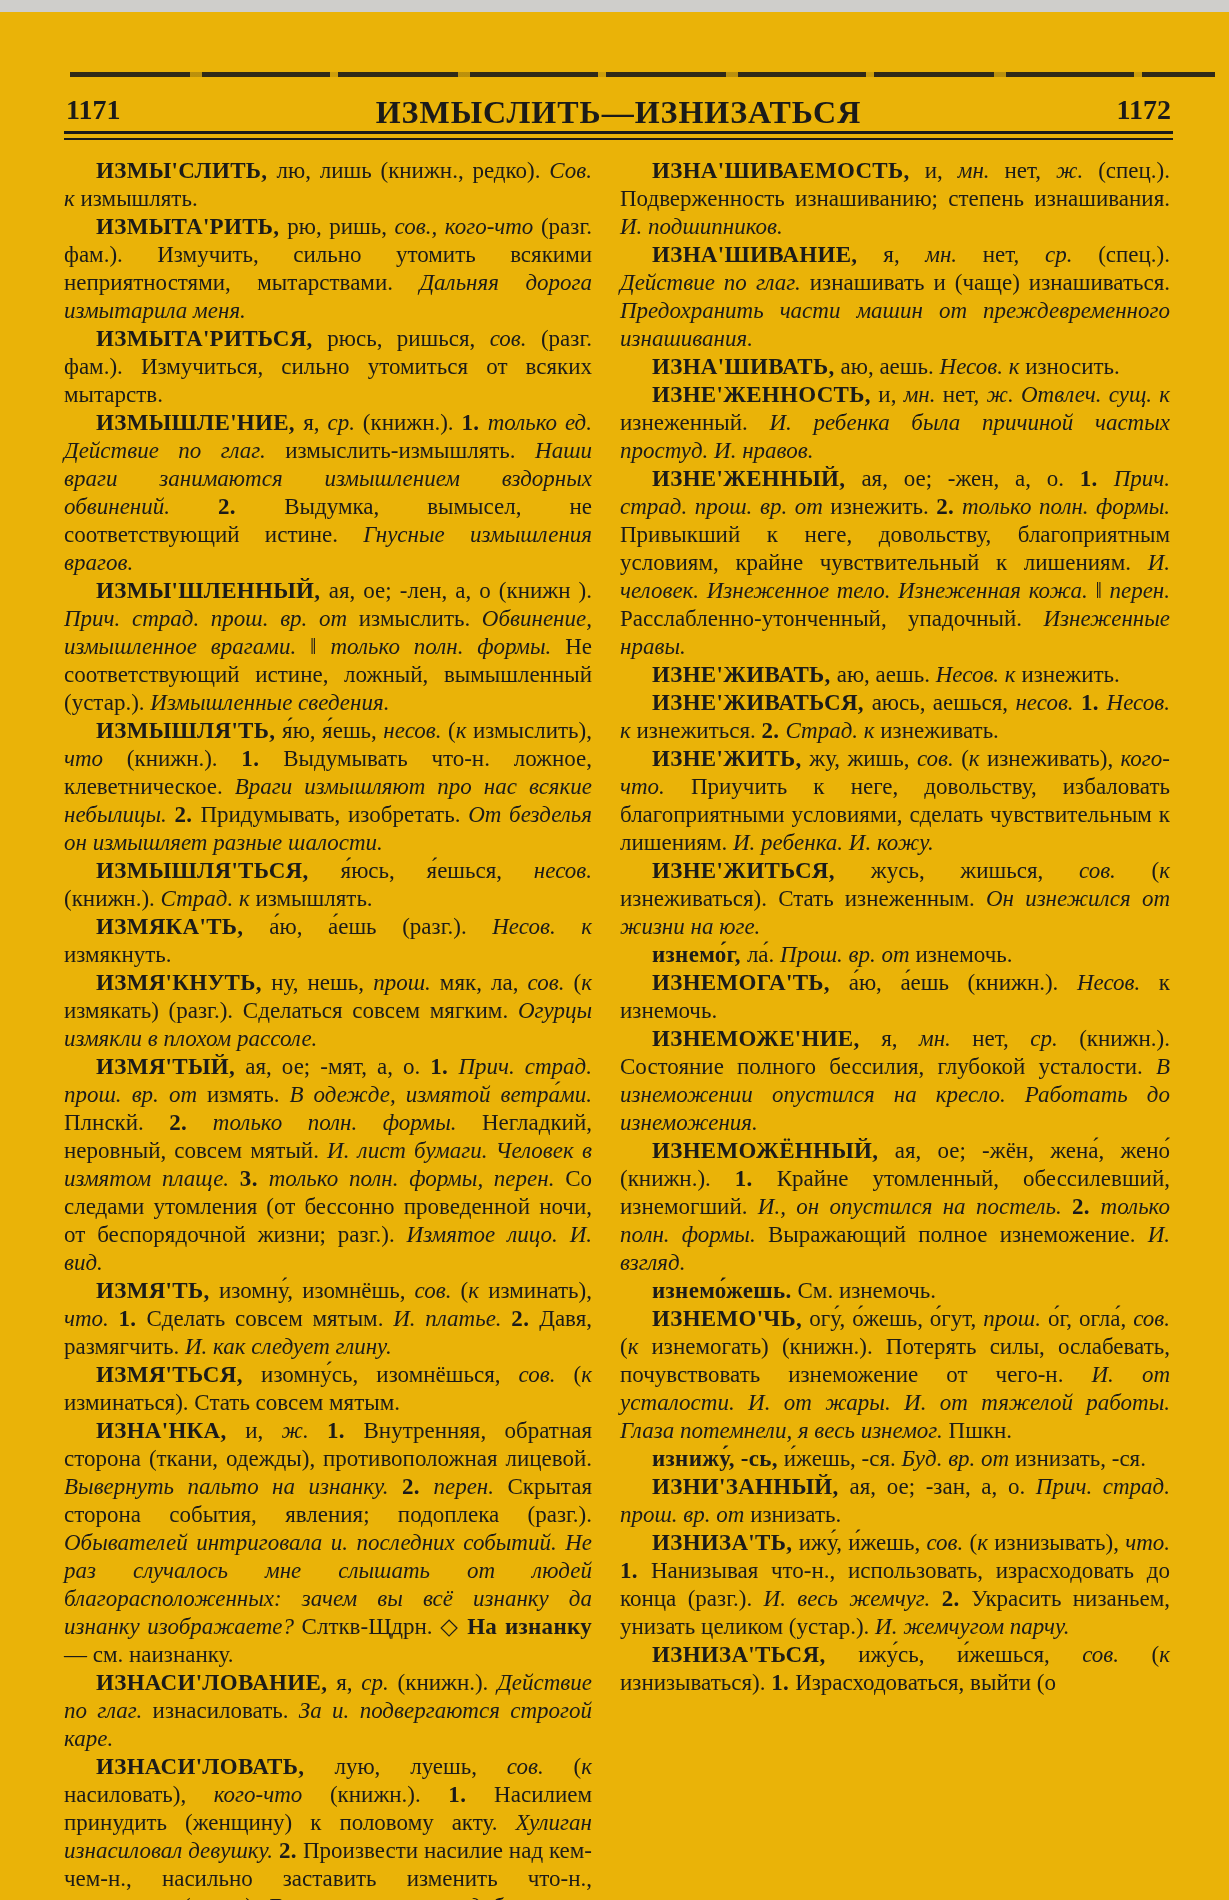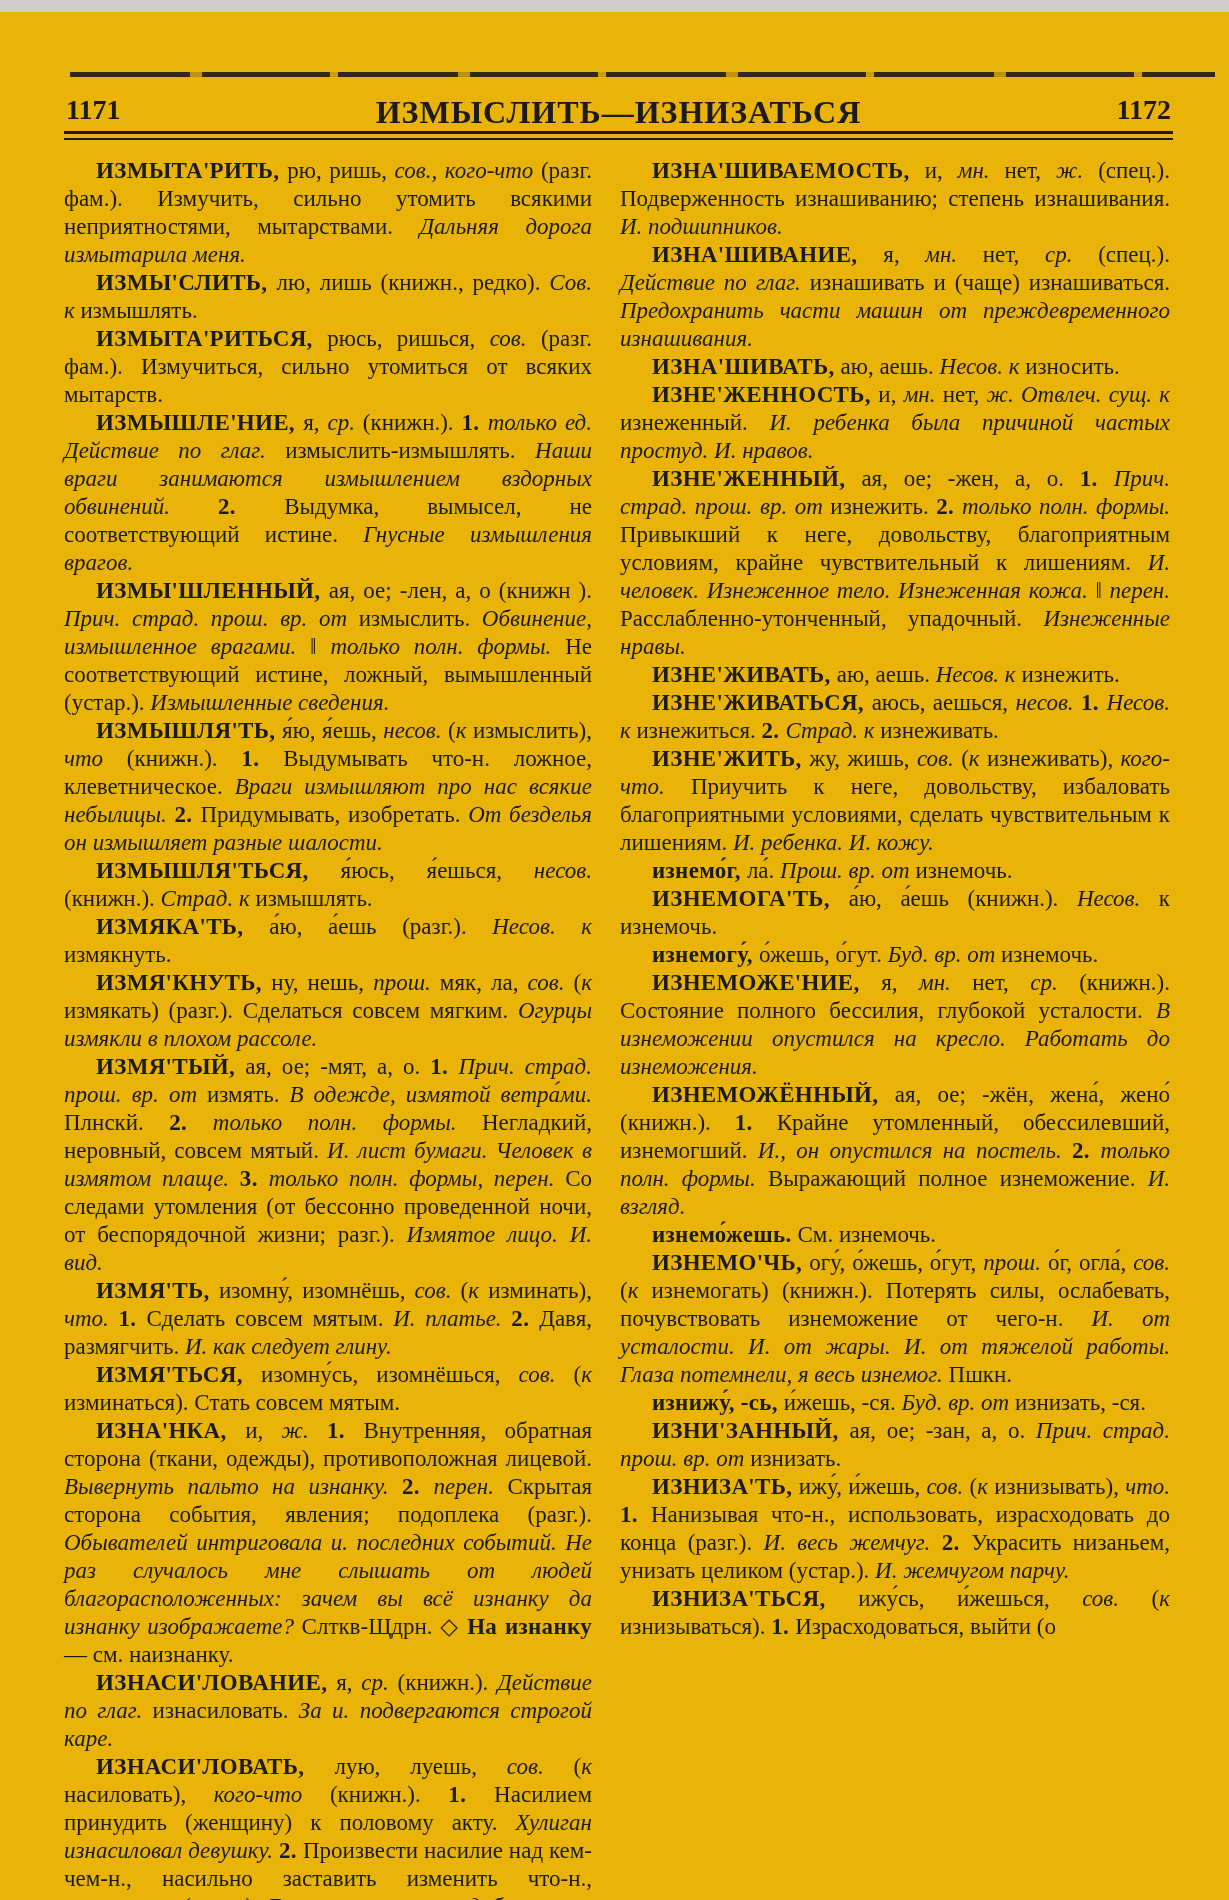--- a/index.html
+++ b/index.html
@@ -64,22 +64,22 @@
 
   <div class="header-row">
     <span class="page-num">1171</span>
     <span class="running-head">ИЗМЫСЛИТЬ—ИЗНИЗАТЬСЯ</span>
     <span class="page-num">1172</span>
   </div>
 
   <div class="header-rule"></div>
 
   <div class="column column-left">
+      <p class="entry"><span class="seg-b">ИЗМЫ'СЛИТЬ, </span><span class="seg-n">лю, лишь (книжн., редко). </span><span class="seg-i">Сов. к </span><span class="seg-n">измышлять.</span></p>
       <p class="entry"><span class="seg-b">ИЗМЫТА'РИТЬ, </span><span class="seg-n">рю, ришь, </span><span class="seg-i">сов., кого-что </span><span class="seg-n">(разг. фам.). Измучить, сильно утомить всякими неприятностями, мытарствами. </span><span class="seg-i">Дальняя дорога измытарила меня.</span></p>
-      <p class="entry"><span class="seg-b">ИЗМЫ'СЛИТЬ, </span><span class="seg-n">лю, лишь (книжн., редко). </span><span class="seg-i">Сов. к </span><span class="seg-n">измышлять.</span></p>
       <p class="entry"><span class="seg-b">ИЗМЫТА'РИТЬСЯ, </span><span class="seg-n">рюсь, ришься, </span><span class="seg-i">сов. </span><span class="seg-n">(разг. фам.). Измучиться, сильно утомиться от всяких мытарств.</span></p>
       <p class="entry"><span class="seg-b">ИЗМЫШЛЕ'НИЕ, </span><span class="seg-n">я, </span><span class="seg-i">ср. </span><span class="seg-n">(книжн.). </span><span class="seg-b">1. </span><span class="seg-i">только ед. Действие по глаг. </span><span class="seg-n">измыслить-измышлять. </span><span class="seg-i">Наши враги занимаются измышлением вздорных обвинений. </span><span class="seg-b">2. </span><span class="seg-n">Выдумка, вымысел, не соответствующий истине. </span><span class="seg-i">Гнусные измышления врагов.</span></p>
       <p class="entry"><span class="seg-b">ИЗМЫ'ШЛЕННЫЙ, </span><span class="seg-n">ая, ое; -лен, а, о (книжн ). </span><span class="seg-i">Прич. страд. прош. вр. от </span><span class="seg-n">измыслить. </span><span class="seg-i">Обвинение, измышленное врагами. </span><span class="seg-n">‖ </span><span class="seg-i">только полн. формы. </span><span class="seg-n">Не соответствующий истине, ложный, вымышленный (устар.). </span><span class="seg-i">Измышленные сведения.</span></p>
       <p class="entry"><span class="seg-b">ИЗМЫШЛЯ'ТЬ, </span><span class="seg-n">я́ю, я́ешь, </span><span class="seg-i">несов. </span><span class="seg-n">(</span><span class="seg-i">к </span><span class="seg-n">измыслить), </span><span class="seg-i">что </span><span class="seg-n">(книжн.). </span><span class="seg-b">1. </span><span class="seg-n">Выдумывать что-н. ложное, клеветническое. </span><span class="seg-i">Враги измышляют про нас всякие небылицы. </span><span class="seg-b">2. </span><span class="seg-n">Придумывать, изобретать. </span><span class="seg-i">От безделья он измышляет разные шалости.</span></p>
       <p class="entry"><span class="seg-b">ИЗМЫШЛЯ'ТЬСЯ, </span><span class="seg-n">я́юсь, я́ешься, </span><span class="seg-i">несов. </span><span class="seg-n">(книжн.). </span><span class="seg-i">Страд. к </span><span class="seg-n">измышлять.</span></p>
       <p class="entry"><span class="seg-b">ИЗМЯКА'ТЬ, </span><span class="seg-n">а́ю, а́ешь (разг.). </span><span class="seg-i">Несов. к </span><span class="seg-n">измякнуть.</span></p>
       <p class="entry"><span class="seg-b">ИЗМЯ'КНУТЬ, </span><span class="seg-n">ну, нешь, </span><span class="seg-i">прош. </span><span class="seg-n">мяк, ла, </span><span class="seg-i">сов. </span><span class="seg-n">(</span><span class="seg-i">к </span><span class="seg-n">измякать) (разг.). Сделаться совсем мягким. </span><span class="seg-i">Огурцы измякли в плохом рассоле.</span></p>
       <p class="entry"><span class="seg-b">ИЗМЯ'ТЫЙ, </span><span class="seg-n">ая, ое; -мят, а, о. </span><span class="seg-b">1. </span><span class="seg-i">Прич. страд. прош. вр. от </span><span class="seg-n">измять. </span><span class="seg-i">В одежде, измятой ветра́ми. </span><span class="seg-n">Плнскй. </span><span class="seg-b">2. </span><span class="seg-i">только полн. формы. </span><span class="seg-n">Негладкий, неровный, совсем мятый. </span><span class="seg-i">И. лист бумаги. Человек в измятом плаще. </span><span class="seg-b">3. </span><span class="seg-i">только полн. формы, перен. </span><span class="seg-n">Со следами утомления (от бессонно проведенной ночи, от беспорядочной жизни; разг.). </span><span class="seg-i">Измятое лицо. И. вид.</span></p>
       <p class="entry"><span class="seg-b">ИЗМЯ'ТЬ, </span><span class="seg-n">изомну́, изомнёшь, </span><span class="seg-i">сов. </span><span class="seg-n">(</span><span class="seg-i">к </span><span class="seg-n">изминать), </span><span class="seg-i">что. </span><span class="seg-b">1. </span><span class="seg-n">Сделать совсем мятым. </span><span class="seg-i">И. платье. </span><span class="seg-b">2. </span><span class="seg-n">Давя, размягчить. </span><span class="seg-i">И. как следует глину.</span></p>
       <p class="entry"><span class="seg-b">ИЗМЯ'ТЬСЯ, </span><span class="seg-n">изомну́сь, изомнёшься, </span><span class="seg-i">сов. </span><span class="seg-n">(</span><span class="seg-i">к </span><span class="seg-n">изминаться). Стать совсем мятым.</span></p>
@@ -89,23 +89,23 @@
     </div>
   <div class="column column-right">
       <p class="entry"><span class="seg-b">ИЗНА'ШИВАЕМОСТЬ, </span><span class="seg-n">и, </span><span class="seg-i">мн. </span><span class="seg-n">нет, </span><span class="seg-i">ж. </span><span class="seg-n">(спец.). Подверженность изнашиванию; степень изнашивания. </span><span class="seg-i">И. подшипников.</span></p>
       <p class="entry"><span class="seg-b">ИЗНА'ШИВАНИЕ, </span><span class="seg-n">я, </span><span class="seg-i">мн. </span><span class="seg-n">нет, </span><span class="seg-i">ср. </span><span class="seg-n">(спец.). </span><span class="seg-i">Действие по глаг. </span><span class="seg-n">изнашивать и (чаще) изнашиваться. </span><span class="seg-i">Предохранить части машин от преждевременного изнашивания.</span></p>
       <p class="entry"><span class="seg-b">ИЗНА'ШИВАТЬ, </span><span class="seg-n">аю, аешь. </span><span class="seg-i">Несов. к </span><span class="seg-n">износить.</span></p>
       <p class="entry"><span class="seg-b">ИЗНЕ'ЖЕННОСТЬ, </span><span class="seg-n">и, </span><span class="seg-i">мн. </span><span class="seg-n">нет, </span><span class="seg-i">ж. Отвлеч. сущ. к </span><span class="seg-n">изнеженный. </span><span class="seg-i">И. ребенка была причиной частых простуд. И. нравов.</span></p>
       <p class="entry"><span class="seg-b">ИЗНЕ'ЖЕННЫЙ, </span><span class="seg-n">ая, ое; -жен, а, о. </span><span class="seg-b">1. </span><span class="seg-i">Прич. страд. прош. вр. от </span><span class="seg-n">изнежить. </span><span class="seg-b">2. </span><span class="seg-i">только полн. формы. </span><span class="seg-n">Привыкший к неге, довольству, благоприятным условиям, крайне чувствительный к лишениям. </span><span class="seg-i">И. человек. Изнеженное тело. Изнеженная кожа. </span><span class="seg-n">‖ </span><span class="seg-i">перен. </span><span class="seg-n">Расслабленно-утонченный, упадочный. </span><span class="seg-i">Изнеженные нравы.</span></p>
       <p class="entry"><span class="seg-b">ИЗНЕ'ЖИВАТЬ, </span><span class="seg-n">аю, аешь. </span><span class="seg-i">Несов. к </span><span class="seg-n">изнежить.</span></p>
       <p class="entry"><span class="seg-b">ИЗНЕ'ЖИВАТЬСЯ, </span><span class="seg-n">аюсь, аешься, </span><span class="seg-i">несов. </span><span class="seg-b">1. </span><span class="seg-i">Несов. к </span><span class="seg-n">изнежиться. </span><span class="seg-b">2. </span><span class="seg-i">Страд. к </span><span class="seg-n">изнеживать.</span></p>
       <p class="entry"><span class="seg-b">ИЗНЕ'ЖИТЬ, </span><span class="seg-n">жу, жишь, </span><span class="seg-i">сов. </span><span class="seg-n">(</span><span class="seg-i">к </span><span class="seg-n">изнеживать), </span><span class="seg-i">кого-что. </span><span class="seg-n">Приучить к неге, довольству, избаловать благоприятными условиями, сделать чувствительным к лишениям. </span><span class="seg-i">И. ребенка. И. кожу.</span></p>
+      <p class="entry"><span class="seg-b">ИЗНЕ'ЖИТЬСЯ, </span><span class="seg-n">жусь, жишься, </span><span class="seg-i">сов. </span><span class="seg-n">(</span><span class="seg-i">к </span><span class="seg-n">изнеживаться). Стать изнеженным. </span><span class="seg-i">Он изнежился от жизни на юге.</span></p>
       <p class="entry"><span class="seg-b">изнемо́г, </span><span class="seg-n">ла́. </span><span class="seg-i">Прош. вр. от </span><span class="seg-n">изнемочь.</span></p>
       <p class="entry"><span class="seg-b">ИЗНЕМОГА'ТЬ, </span><span class="seg-n">а́ю, а́ешь (книжн.). </span><span class="seg-i">Несов. </span><span class="seg-n">к изнемочь.</span></p>
-      <p class="entry"><span class="seg-b">изнемогу́, </span><span class="seg-n">о́жешь, о́гут. </span><span class="seg-i">Буд. вр. от </span><span class="seg-n">изнемочь.</span></p>
       <p class="entry"><span class="seg-b">ИЗНЕМОЖЕ'НИЕ, </span><span class="seg-n">я, </span><span class="seg-i">мн. </span><span class="seg-n">нет, </span><span class="seg-i">ср. </span><span class="seg-n">(книжн.). Состояние полного бессилия, глубокой усталости. </span><span class="seg-i">В изнеможении опустился на кресло. Работать до изнеможения.</span></p>
       <p class="entry"><span class="seg-b">ИЗНЕМОЖЁННЫЙ, </span><span class="seg-n">ая, ое; -жён, жена́, жено́ (книжн.). </span><span class="seg-b">1. </span><span class="seg-n">Крайне утомленный, обессилевший, изнемогший. </span><span class="seg-i">И., он опустился на постель. </span><span class="seg-b">2. </span><span class="seg-i">только полн. формы. </span><span class="seg-n">Выражающий полное изнеможение. </span><span class="seg-i">И. взгляд.</span></p>
       <p class="entry"><span class="seg-b">изнемо́жешь. </span><span class="seg-n">См. изнемочь.</span></p>
       <p class="entry"><span class="seg-b">ИЗНЕМО'ЧЬ, </span><span class="seg-n">огу́, о́жешь, о́гут, </span><span class="seg-i">прош. </span><span class="seg-n">о́г, огла́, </span><span class="seg-i">сов. </span><span class="seg-n">(</span><span class="seg-i">к </span><span class="seg-n">изнемогать) (книжн.). Потерять силы, ослабевать, почувствовать изнеможение от чего-н. </span><span class="seg-i">И. от усталости. И. от жары. И. от тяжелой работы. Глаза потемнели, я весь изнемог. </span><span class="seg-n">Пшкн.</span></p>
       <p class="entry"><span class="seg-b">изнижу́, -сь, </span><span class="seg-n">и́жешь, -ся. </span><span class="seg-i">Буд. вр. от </span><span class="seg-n">изнизать, -ся.</span></p>
       <p class="entry"><span class="seg-b">ИЗНИ'ЗАННЫЙ, </span><span class="seg-n">ая, ое; -зан, а, о. </span><span class="seg-i">Прич. страд. прош. вр. от </span><span class="seg-n">изнизать.</span></p>
       <p class="entry"><span class="seg-b">ИЗНИЗА'ТЬ, </span><span class="seg-n">ижу́, и́жешь, </span><span class="seg-i">сов. </span><span class="seg-n">(</span><span class="seg-i">к </span><span class="seg-n">изнизывать), </span><span class="seg-i">что. </span><span class="seg-b">1. </span><span class="seg-n">Нанизывая что-н., использовать, израсходовать до конца (разг.). </span><span class="seg-i">И. весь жемчуг. </span><span class="seg-b">2. </span><span class="seg-n">Украсить низаньем, унизать целиком (устар.). </span><span class="seg-i">И. жемчугом парчу.</span></p>
       <p class="entry"><span class="seg-b">ИЗНИЗА'ТЬСЯ, </span><span class="seg-n">ижу́сь, и́жешься, </span><span class="seg-i">сов. </span><span class="seg-n">(</span><span class="seg-i">к </span><span class="seg-n">изнизываться). </span><span class="seg-b">1. </span><span class="seg-n">Израсходоваться, выйти (о</span></p>
     </div>
 </div>

